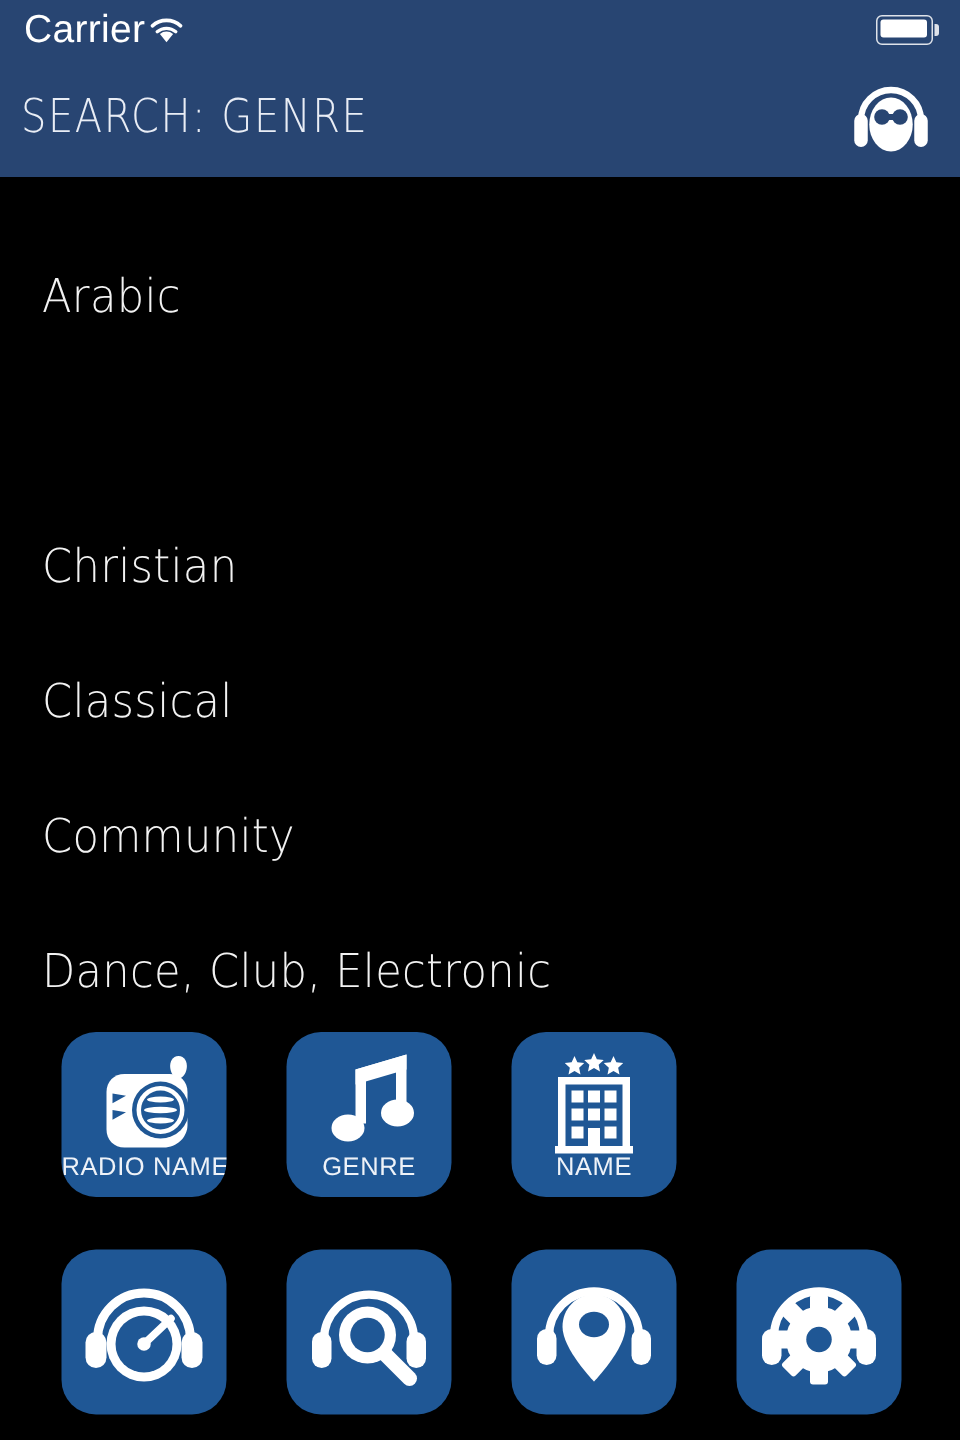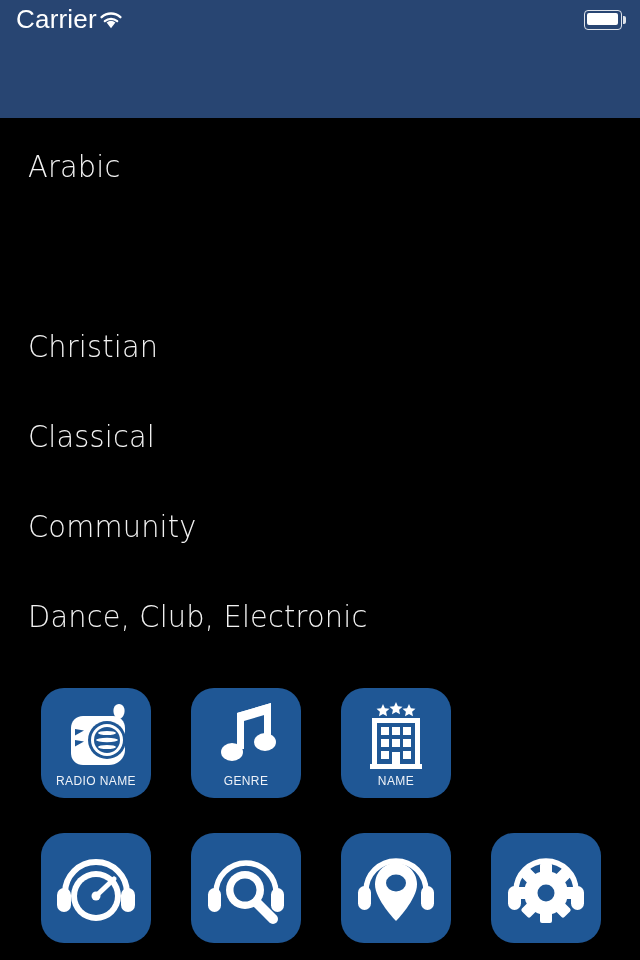--- a/index.html
+++ b/index.html
@@ -61,21 +61,21 @@
     position:absolute; right:14px; top:8px; width:64px; height:64px;
   }
 
   
   .list{
     position:absolute; left:0; top:118px; width:640px; height:550px;
     background:#000;
   }
   .list-item{
     position:absolute; left:28px; height:44px;
-    display:flex; align-items:center;
+    display:flex; align-items:center;margin-top:32px;
   }
   .list-label{
     font-size:31px; line-height:40px; color:#f2f2f2;
     font-weight:300; letter-spacing:0.2px;
     font-family:"DejaVu Sans", sans-serif;
     transform:scaleX(0.93); transform-origin:left center;
     white-space:nowrap;
   }
 
   
@@ -86,21 +86,21 @@
     position:absolute; width:110px; height:110px;
     background:#1f5795; border-radius:23px;
     overflow:hidden;
   }
   .tile-icon{
     position:absolute; left:0; top:0; width:110px; height:110px;
   }
   .tile-icon.with-label{ top:-6px; }
   .tile-label{
     position:absolute; left:0; bottom:10px; width:110px; text-align:center;
-    font-size:12px; color:#eef2f8; letter-spacing:0.4px;
+    font-size:17px; color:#eef2f8; letter-spacing:0.4px;
     font-family:"Liberation Sans", sans-serif;
     white-space:nowrap;
   }
 </style>
 </head>
 <body>
 
 <div id="app">
 
   <div class="header">
@@ -118,20 +118,39 @@
 
 
       <div class="sb-battery">
         <div class="sb-batt-body">
           <div class="sb-batt-fill"></div>
         </div>
         <div class="sb-batt-cap"></div>
       </div>
     </div>
 
+    <div class="titlebar">
+      <div class="title-text">SEARCH: GENRE</div>
+
+      <div class="title-logo">
+        <svg viewBox="0 0 64 64" width="64" height="64">
+
+          <path d="M12 34 a20 20 0 0 1 40 0" stroke="#ffffff" stroke-width="4.2" fill="none" stroke-linecap="round"></path>
+
+          <rect x="7.5" y="30" width="9" height="22" rx="4.5" fill="#ffffff"></rect>
+          <rect x="47.5" y="30" width="9" height="22" rx="4.5" fill="#ffffff"></rect>
+
+          <ellipse cx="32" cy="37" rx="14.5" ry="18" fill="#ffffff"></ellipse>
+
+          <circle cx="26" cy="32" r="5.2" fill="#284572"></circle>
+          <circle cx="38" cy="32" r="5.2" fill="#284572"></circle>
+          <rect x="26" y="30" width="12" height="4" fill="#284572"></rect>
+        </svg>
+      </div>
+    </div>
   </div>
 
   <div class="list">
     <div class="list-item" style="top:26px">
       <span class="list-label">Arabic</span>
     </div>
     <div class="list-item" style="top:206px">
       <span class="list-label">Christian</span>
     </div>
     <div class="list-item" style="top:296px">

